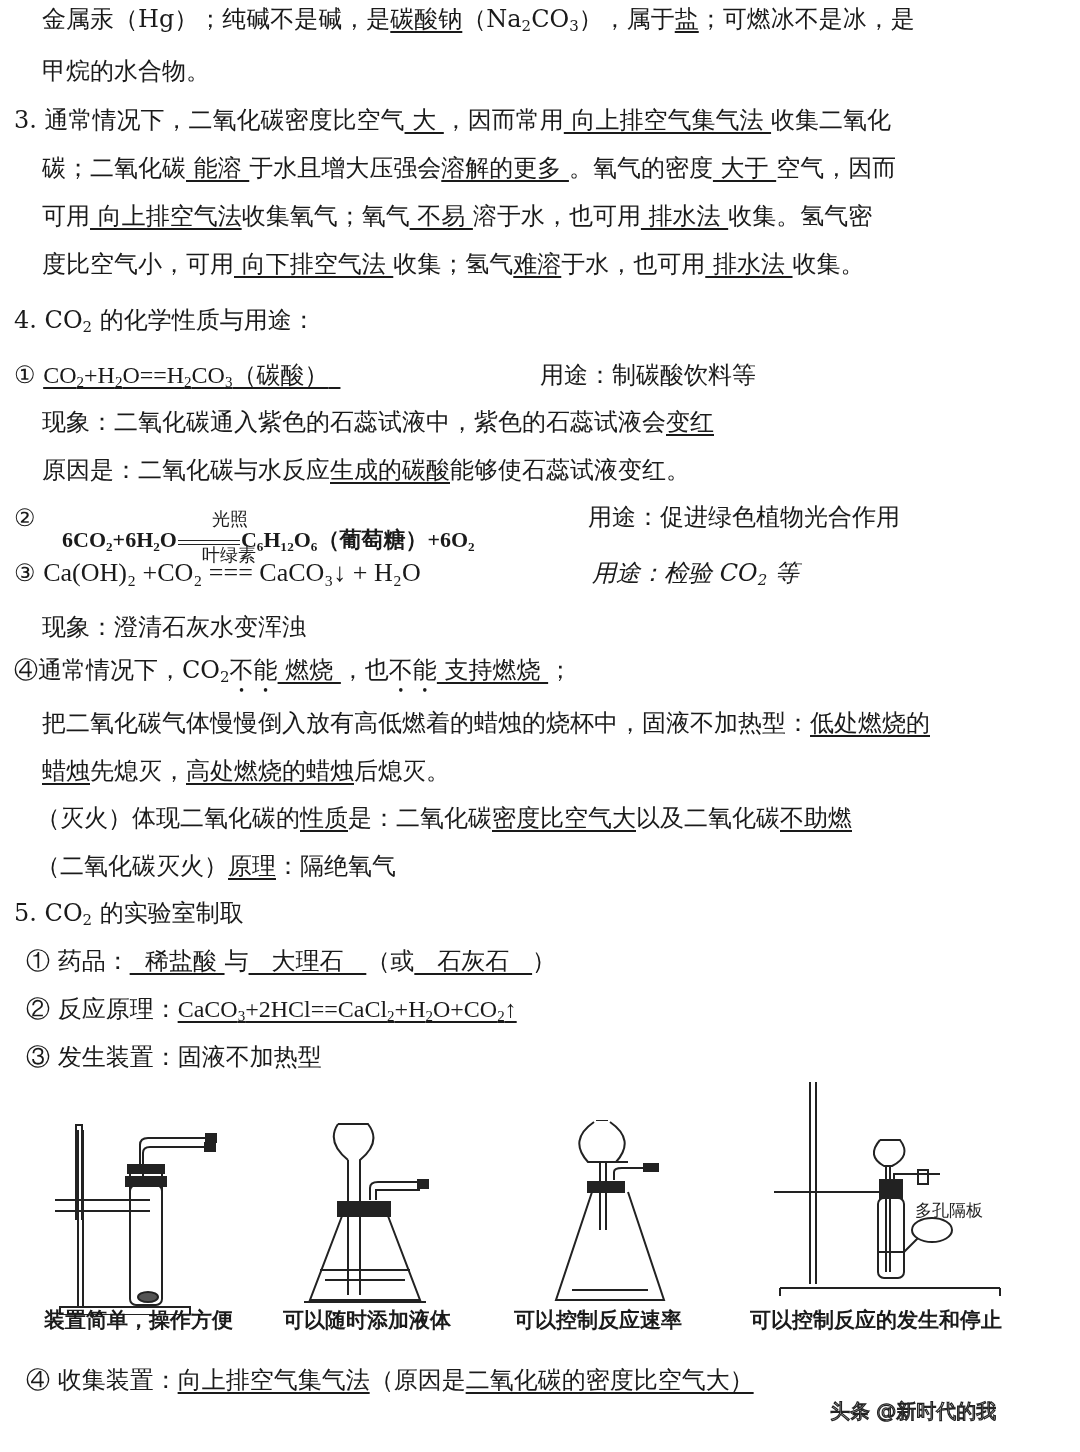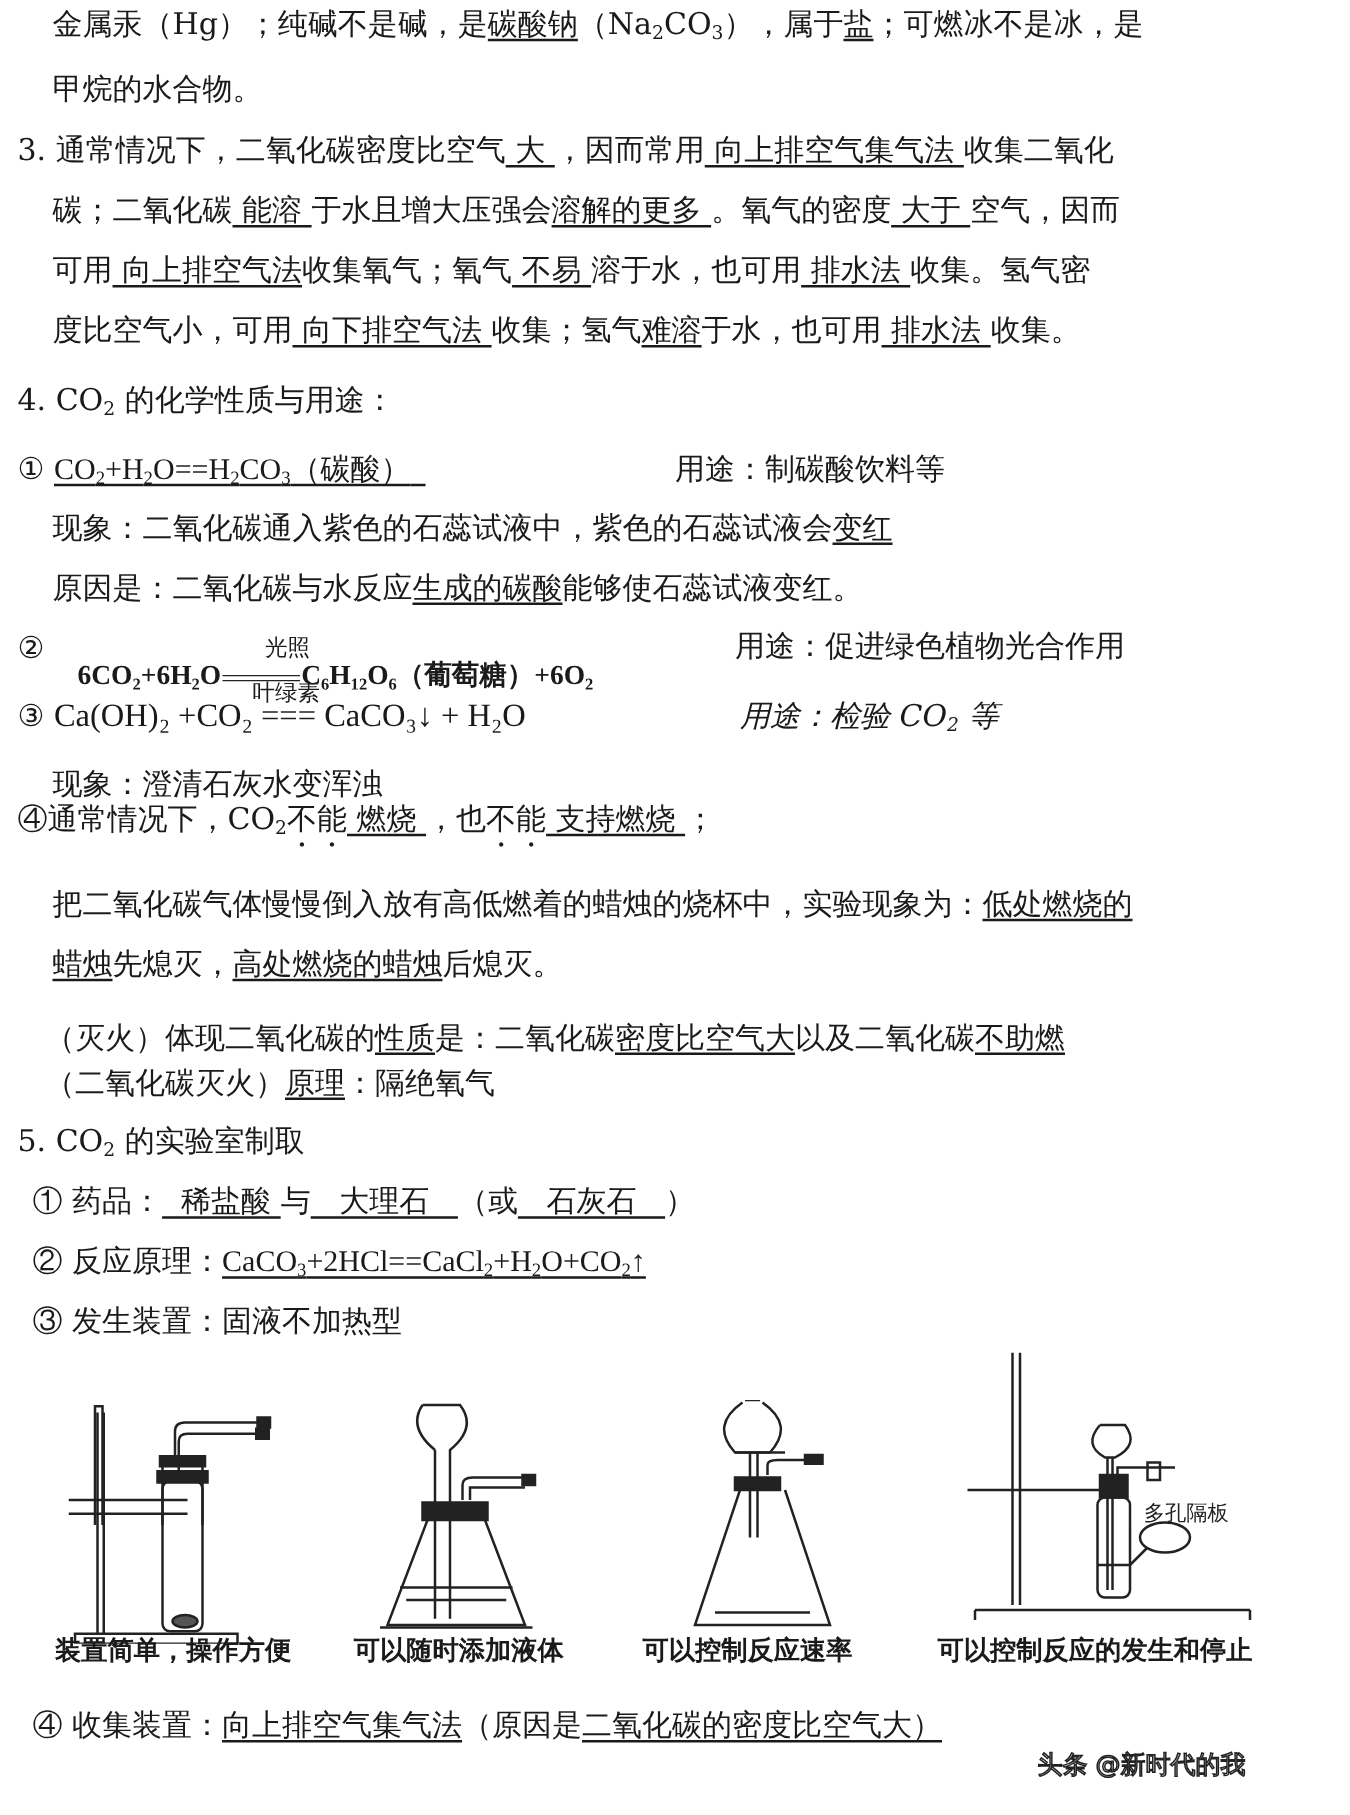--- a/index.html
+++ b/index.html
@@ -69,30 +69,30 @@
 
 <div class="line" style="left:14px; top:558px;">
   <span>③</span>
   <span class="latin" style="font-size:26px;">Ca(OH)₂ +CO₂ === CaCO₃↓ + H₂O</span>
 </div>
 <div class="line" style="left:592px; top:558px;font-style:italic;">
   <span>用途：检验 CO</span><span class="sub">2</span><span> 等</span>
 </div>
 <div class="line" style="left:42px; top:612px;">现象：澄清石灰水变浑浊</div>
 
-<div class="line" style="left:14px; top:640px;">
+<div class="line" style="left:14px; top:655px;">
   <span>④</span><span>通常情况下，CO</span><span class="sub">2</span><span class="dot">不能</span><span class="u"> 燃烧 </span><span>，也</span><span class="dot">不能</span><span class="u"> 支持燃烧 </span><span>；</span>
 </div>
 <div class="line" style="left:42px; top:708px;">
-  <span>把二氧化碳气体慢慢倒入放有高低燃着的蜡烛的烧杯中，实验现象为：</span><span class="u">低处燃烧的 </span>
+  <span>把二氧化碳气体慢慢倒入放有高低燃着的蜡烛的烧杯中，固液不加热型：</span><span class="u">低处燃烧的 </span>
 </div>
 <div class="line" style="left:42px; top:756px;">
   <span class="u">蜡烛</span><span>先熄灭，</span><span class="u">高处燃烧的蜡烛</span><span>后熄灭。</span>
 </div>
-<div class="line" style="left:36px; top:803px;margin-top:12px;">
+<div class="line" style="left:36px; top:803px;">
   <span>（灭火）体现二氧化碳的</span><span class="u">性质</span><span>是：二氧化碳</span><span class="u">密度比空气大</span><span>以及二氧化碳</span><span class="u">不助燃</span>
 </div>
 <div class="line" style="left:36px; top:851px;">
   <span>（二氧化碳灭火）</span><span class="u">原理</span><span>：隔绝氧气</span>
 </div>
 
 <div class="line" style="left:14px; top:898px;">
   <span>5. CO</span><span class="sub">2</span><span> 的实验室制取</span>
 </div>
 <div class="line" style="left:26px; top:946px;">

